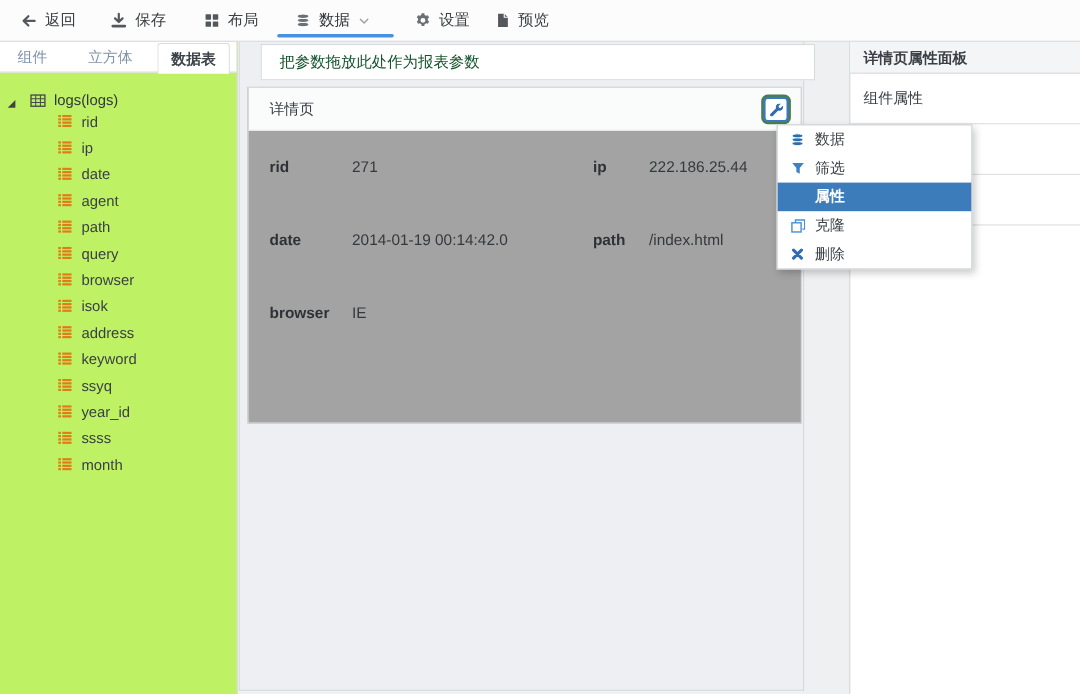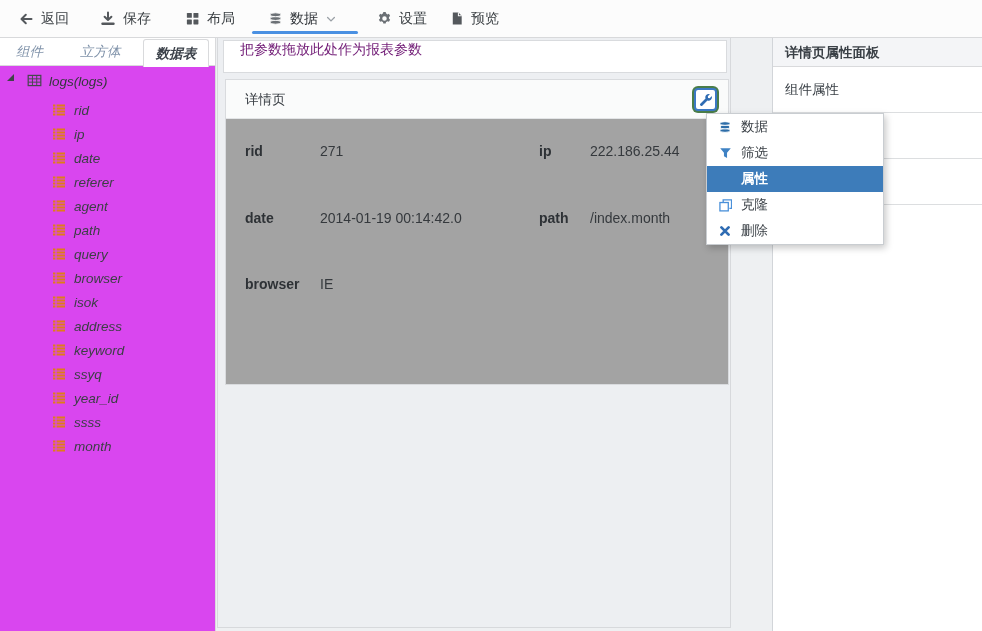--- a/index.html
+++ b/index.html
@@ -15,45 +15,45 @@
   
   .toolbar { position:absolute; left:0; top:0; width:982px; height:38px;
     background:#fcfcfc; border-bottom:1px solid #d8d9db; z-index:5; }
   .tb-item { position:absolute; top:0; height:37px; display:flex; align-items:center;
     gap:7px; font-size:14px; color:#3c4145; cursor:pointer;text-align:right; }
   .tb-underline { position:absolute; left:252px; top:31px; width:106px; height:3px;
     background:#4a90e2; border-radius:2px; }
 
   
   .sidebar { position:absolute; left:0; top:38px; width:216px; height:593px;
-    background:#d946ef; border-right:1px solid #d9dadc;font-style:italic; }
+    background:#bef264; border-right:1px solid #d9dadc; }
   .side-tabs { position:relative; height:28px; border-bottom:1px solid #d9dadc; background:#fff; }
   .side-tab { position:absolute; top:0; height:28px; line-height:28px; color:#8093aa;
     font-size:13.5px; cursor:pointer; }
   .side-tab.t1 { left:16px; }
   .side-tab.t2 { left:80px; }
   .side-tab.active { left:143px; top:1px; width:66px; height:28px; text-align:center;
     background:#fff; border:1px solid #d9dadc; border-bottom:none;
     border-radius:3px 3px 0 0; color:#3c424a; font-weight:bold; z-index:2; }
   .tree { padding-top:8px; }
-  .tree-root { position:relative; height:24px; display:flex; align-items:flex-start; cursor:pointer; }
+  .tree-root { position:relative; height:24px; display:flex; align-items:flex-end; cursor:pointer; }
   .caret { width:0; height:0; border-bottom:7px solid #3f4449; border-left:7px solid transparent;
     margin-left:7px; }
   .tree-root .ticon { margin-left:13px; }
   .tree-root .tlabel { margin-left:7px; font-size:13.5px; color:#33373c; }
   .tree-item { height:24px; display:flex; align-items:center; padding-left:52px; gap:8px;
     font-size:13.5px; color:#3b3f44; cursor:pointer; }
 
   
   .main { position:absolute; left:217px; top:38px; width:514px; height:590px;
     background:#edeff2; border-left:1px solid #d7d9dc; border-right:1px solid #d7d9dc;
     border-bottom:1px solid #d7d9dc; }
-  .dropzone { position:absolute; left:5px; top:2px; width:504px; height:33px;
-    background:#fff; border:1px solid #d9dbde; display:flex; 
-    padding-left:16px; color:#701a75; font-size:14px; }
+  .dropzone { position:absolute; left:19px; top:2px; width:504px; height:33px;
+    background:#fff; border:1px solid #d9dbde; display:flex; align-items:center;
+    padding-left:16px; color:#14532d; font-size:14px; }
   .detail-panel { position:absolute; left:7px; top:41px; width:504px; height:306px;
     background:#a3a3a3; border:1px solid #d9dbde; }
   .dp-header { position:relative; height:39px; background:#fafbfb;
     border-bottom:1px solid #e3e5e7; }
   .dp-title { position:absolute; left:19px; top:0; line-height:39px; font-size:13.5px;
     color:#3b4046; font-weight:500; }
   .wrench-btn { position:absolute; right:11px; top:8px; width:23px; height:23px;
     background:#fff; border:2px solid #3b78c4; border-radius:4px;
     box-shadow:0 0 0 2px #4a7d49; display:flex; align-items:center; justify-content:center;
     cursor:pointer; }
@@ -231,37 +231,20 @@
               <rect x="4.6" y="0.5" width="8.4" height="2"></rect>
               <rect x="1" y="3.5" width="2.4" height="2"></rect>
               <rect x="4.6" y="3.5" width="8.4" height="2"></rect>
               <rect x="1" y="6.5" width="2.4" height="2"></rect>
               <rect x="4.6" y="6.5" width="8.4" height="2"></rect>
               <rect x="1" y="9.5" width="2.4" height="2"></rect>
               <rect x="4.6" y="9.5" width="8.4" height="2"></rect>
             </g>
           </svg>
         </span>
-        <span>referer</span>
-      </div>
-    <div class="tree-item">
-        <span>
-          <svg width="14" height="12" viewBox="0 0 14 12">
-            <g fill="#e07d17">
-              <rect x="1" y="0.5" width="2.4" height="2"></rect>
-              <rect x="4.6" y="0.5" width="8.4" height="2"></rect>
-              <rect x="1" y="3.5" width="2.4" height="2"></rect>
-              <rect x="4.6" y="3.5" width="8.4" height="2"></rect>
-              <rect x="1" y="6.5" width="2.4" height="2"></rect>
-              <rect x="4.6" y="6.5" width="8.4" height="2"></rect>
-              <rect x="1" y="9.5" width="2.4" height="2"></rect>
-              <rect x="4.6" y="9.5" width="8.4" height="2"></rect>
-            </g>
-          </svg>
-        </span>
         <span>agent</span>
       </div>
     <div class="tree-item">
         <span>
           <svg width="14" height="12" viewBox="0 0 14 12">
             <g fill="#e07d17">
               <rect x="1" y="0.5" width="2.4" height="2"></rect>
               <rect x="4.6" y="0.5" width="8.4" height="2"></rect>
               <rect x="1" y="3.5" width="2.4" height="2"></rect>
               <rect x="4.6" y="3.5" width="8.4" height="2"></rect>
@@ -445,21 +428,21 @@
         </span>
       </div>
     </div>
     <div class="f lbl" style="left:19px;  top:63px">rid</div>
     <div class="f" style="left:94px;  top:63px">271</div>
     <div class="f lbl" style="left:313px; top:63px">ip</div>
     <div class="f" style="left:364px; top:63px">222.186.25.44</div>
     <div class="f lbl" style="left:19px;  top:130px">date</div>
     <div class="f" style="left:94px;  top:130px">2014-01-19 00:14:42.0</div>
     <div class="f lbl" style="left:313px; top:130px">path</div>
-    <div class="f" style="left:364px; top:130px">/index.month</div>
+    <div class="f" style="left:364px; top:130px">/index.html</div>
     <div class="f lbl" style="left:19px;  top:196px">browser</div>
     <div class="f" style="left:94px;  top:196px">IE</div>
   </div>
 </div>
 
 <div class="rpanel">
   <div class="rp-header">
     <span class="rp-title">详情页属性面板</span>
     <span class="rp-close">
       <svg width="13" height="13" viewBox="0 0 14 14">

